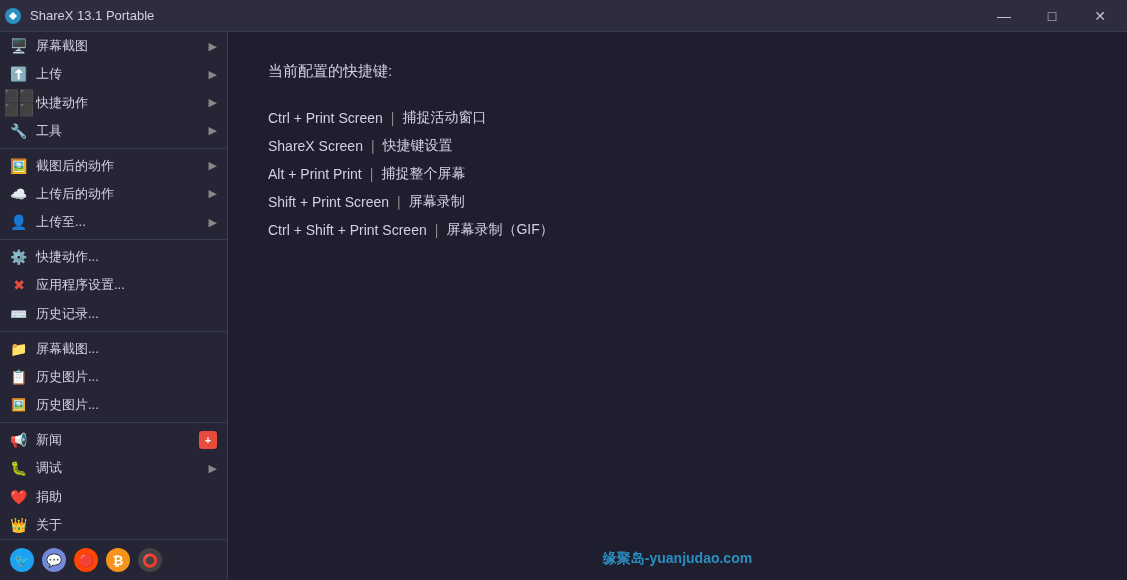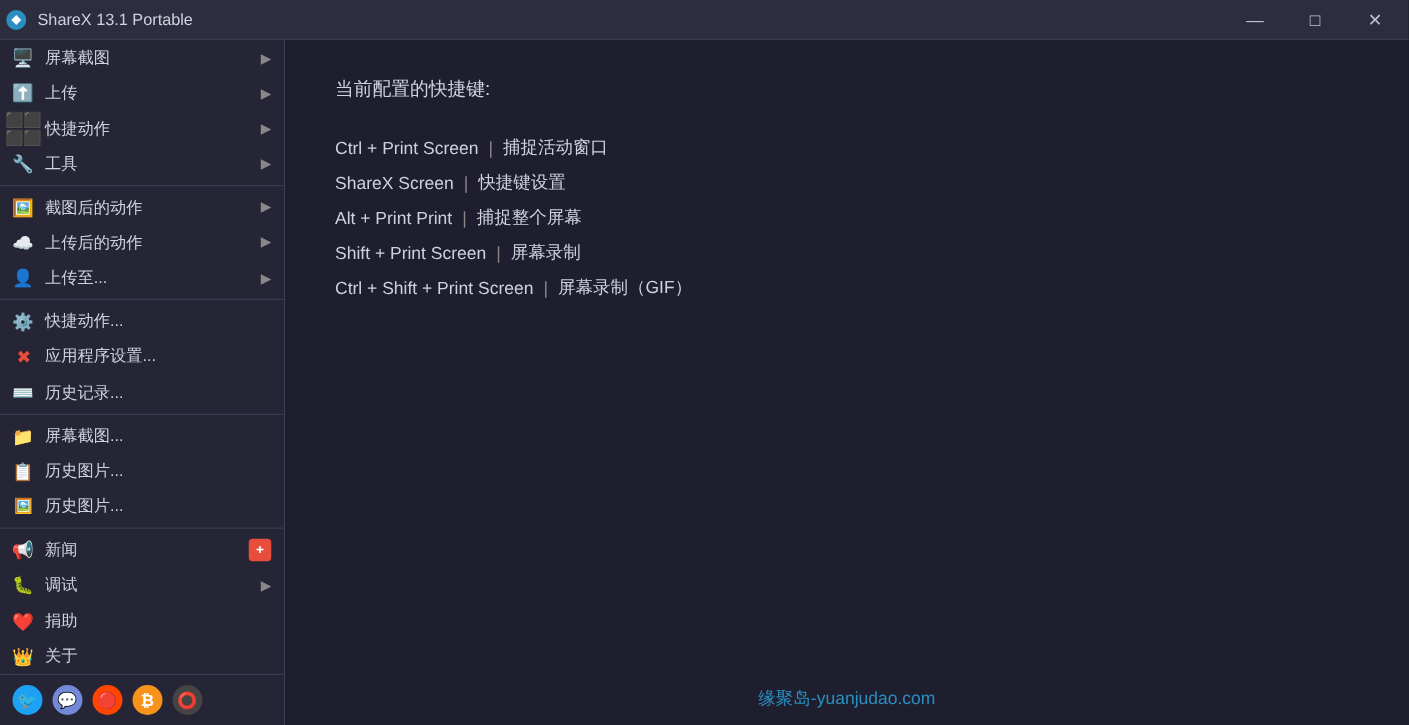--- a/index.html
+++ b/index.html
@@ -183,20 +183,21 @@
 
     .watermark {
       position: absolute;
       bottom: 12px;
       left: 0;
       right: 0;
       text-align: center;
       color: #2a8fc0;
       font-size: 14px;
       pointer-events: none;
+      font-weight: bold;
     }
 
     
     .sidebar::-webkit-scrollbar { width: 4px; }
     .sidebar::-webkit-scrollbar-track { background: #252535; }
     .sidebar::-webkit-scrollbar-thumb { background: #4a4a6a; border-radius: 2px; }
   </style>
 </head>
 <body>
 

